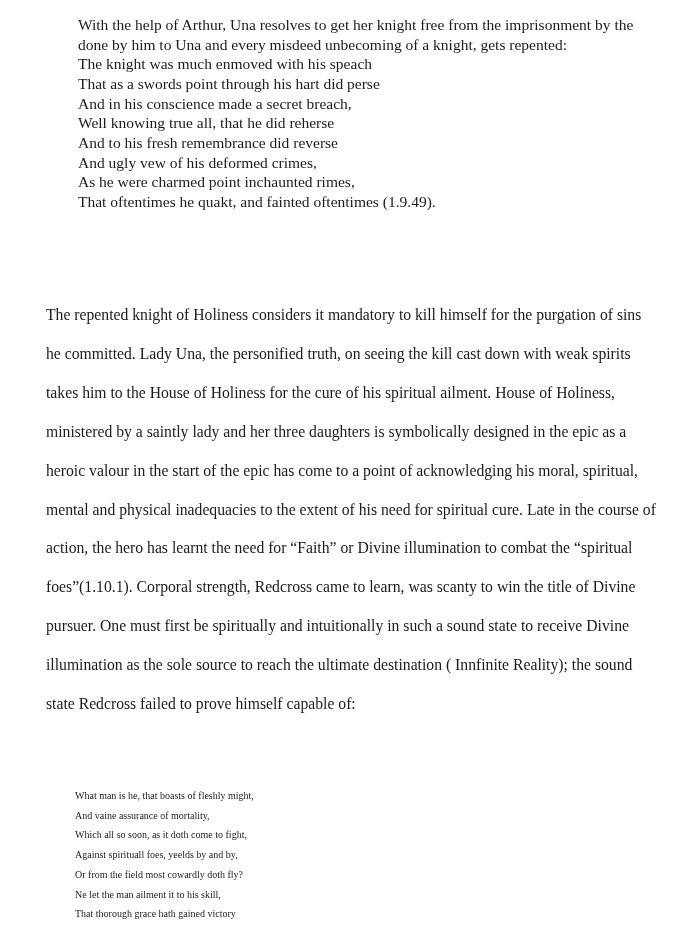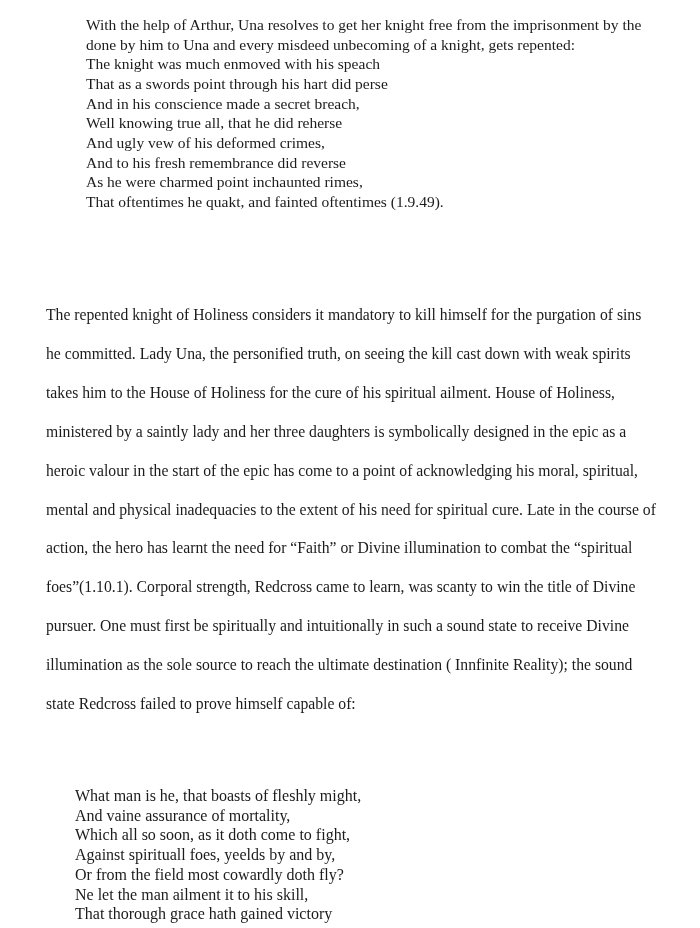--- a/index.html
+++ b/index.html
@@ -14,56 +14,56 @@
     background: #ffffff;
     overflow: hidden;
     font-family: "Liberation Serif", "DejaVu Serif", serif;
     color: #1b1b1b;
   }
   .block {
     position: absolute;
     white-space: nowrap;
   }
   .intro-block {
-    left: 86px;
+    left: 78px;
     top: 15px;
     font-size: 15.5px;
     line-height: 19.65px;
   }
   .body-paragraph {
     left: 22px;
     top: 296px;
     font-size: 15.7px;
     line-height: 38.9px;
     margin-left: 24px;
   }
   .closing-quote {
     left: 75px;
     top: 786px;
-    font-size: 16px;
+    font-size: 10px;
     line-height: 19.7px;
   }
   .line {
     white-space: nowrap;
   }
 </style>
 </head>
 <body>
 
 <div class="page">
 
   <div class="block intro-block">
       <div class="line">With the help of Arthur, Una resolves to get her knight free from the imprisonment by the</div>
       <div class="line">done by him to Una and every misdeed unbecoming of a knight, gets repented:</div>
       <div class="line">The knight was much enmoved with his speach</div>
       <div class="line">That as a swords point through his hart did perse</div>
       <div class="line">And in his conscience made a secret breach,</div>
       <div class="line">Well knowing true all, that he did reherse</div>
+      <div class="line">And to his fresh remembrance did reverse</div>
       <div class="line">And ugly vew of his deformed crimes,</div>
-      <div class="line">And to his fresh remembrance did reverse</div>
       <div class="line">As he were charmed point inchaunted rimes,</div>
       <div class="line">That oftentimes he quakt, and fainted oftentimes (1.9.49).</div>
     </div>
 
   <div class="block body-paragraph">
       <div class="line">The repented knight of Holiness considers it mandatory to kill himself for the purgation of sins</div>
       <div class="line">he committed. Lady Una, the personified truth, on seeing the kill cast down with weak spirits</div>
       <div class="line">takes him to the House of Holiness for the cure of his spiritual ailment. House of Holiness,</div>
       <div class="line">ministered by a saintly lady and her three daughters is symbolically designed in the epic as a</div>
       <div class="line">heroic valour in the start of the epic has come to a point of acknowledging his moral, spiritual,</div>

